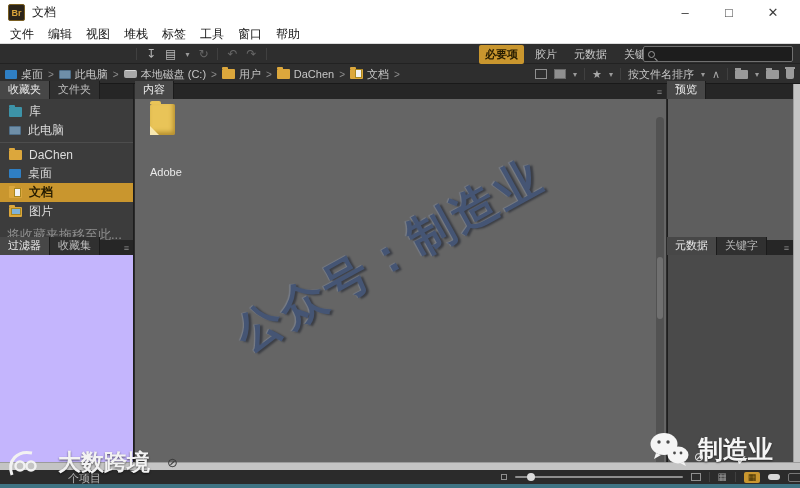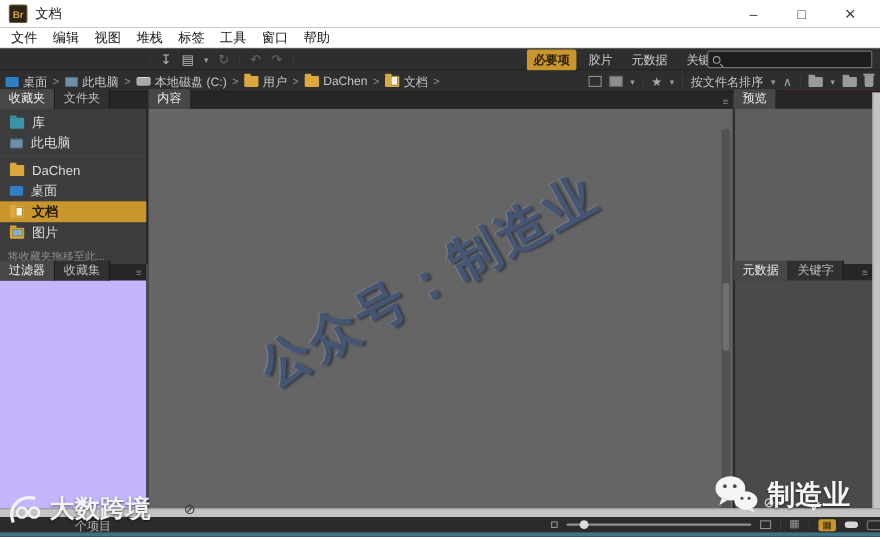--- a/index.html
+++ b/index.html
@@ -81,21 +81,21 @@
   .tab.active { background:#474747; color:#ededed; }
   .panel-menu { position:absolute; right:4px; top:3px; color:#8d8d8d; font-size:9px; }
 
   .left-top { position:absolute; left:0; top:84px; width:134px; height:156px; background:#3c3c3c;
               border-right:1px solid #1e1e1e; }
   .fav-list { padding-top:3px; }
   .fav-item { display:flex; align-items:center; gap:7px; height:19px; padding-left:9px;
               font-size:12px; color:#dddddd; cursor:default; }
   .fav-item.selected { background:#c9962e; color:#241b00; font-weight:bold; }
   .fav-divider { height:1px; background:#2a2a2a; border-bottom:1px solid #4d4d4d; margin:2px 0; }
-  .fav-hint { color:#8d8d8d; font-size:10px; padding:5px 4px 0 7px; }
+  .fav-hint { color:#8d8d8d; font-size:13px; padding:5px 4px 0 7px; }
 
   .left-bottom { position:absolute; left:0; top:240px; width:134px; height:222px; background:#c4b5fd;
                  border-right:1px solid #1e1e1e; }
 
   .content-panel { position:absolute; left:135px; top:84px; width:531px; height:378px; }
   .content-body { position:absolute; left:0; top:15px; right:0; bottom:0; background:#656565; }
   .content-folder { position:absolute; left:15px; top:5px; width:52px; }
   .big-folder { width:25px; height:31px; background:#e9c458; border-radius:2px; position:relative;
                 box-shadow: inset -2px -3px 4px rgba(140,100,15,.55); }
   .big-folder::before { content:""; position:absolute; top:-3px; left:0; width:11px; height:3px;
@@ -135,21 +135,21 @@
   .view-btn.pill { width:12px; height:6px; background:#d8d8d8; border-radius:3px; }
   .view-btn.ghost { width:16px; height:9px; border:1px solid #787878; }
 
   .bottom-edge { position:absolute; left:0; top:484px; width:800px; height:4px; background:#3f7383; }
 
   
   .wm-diagonal { position:absolute; left:240px; top:308px; transform:rotate(-29deg);
                  transform-origin:left center; font-size:46px; font-weight:bold; letter-spacing:3px;
                  color:#3e5278; opacity:.82; white-space:nowrap; pointer-events:none;
                  text-shadow: 2px 2px 2px rgba(10,15,30,.55), -1px -1px 1px rgba(175,195,235,.3); }
-  .wm-bl { position:absolute; left:5px; top:447px; display:flex; align-items:center; gap:4px;
+  .wm-bl { position:absolute; left:5px; top:447px; display:flex; align-items:center; gap:17px;
            color:#f2f2f2; font-size:23px; font-weight:bold; pointer-events:none;
            text-shadow:0 1px 2px rgba(0,0,0,.6); }
   .wm-br { position:absolute; left:648px; top:431px; display:flex; align-items:center; gap:8px;
            color:#f5f5f5; font-size:25px; font-weight:bold; pointer-events:none;
            text-shadow:0 1px 2px rgba(0,0,0,.5); }
   .wm-glyph { position:absolute; pointer-events:none; }
 </style>
 </head>
 <body>
 
@@ -293,20 +293,24 @@
     <span class="panel-menu">≡</span>
   </div>
 </div>
 
 <div class="content-panel">
   <div class="tabbar">
     <span class="tab active">内容</span>
     <span class="panel-menu">≡</span>
   </div>
   <div class="content-body">
+    <div class="content-folder">
+      <div class="big-folder"></div>
+      <div class="content-folder-label">Adobe</div>
+    </div>
     <div class="vscroll">
       <div class="vthumb"></div>
     </div>
   </div>
 </div>
 
 <div class="right-top">
   <div class="tabbar">
     <span class="tab active">预览</span>
   </div>

